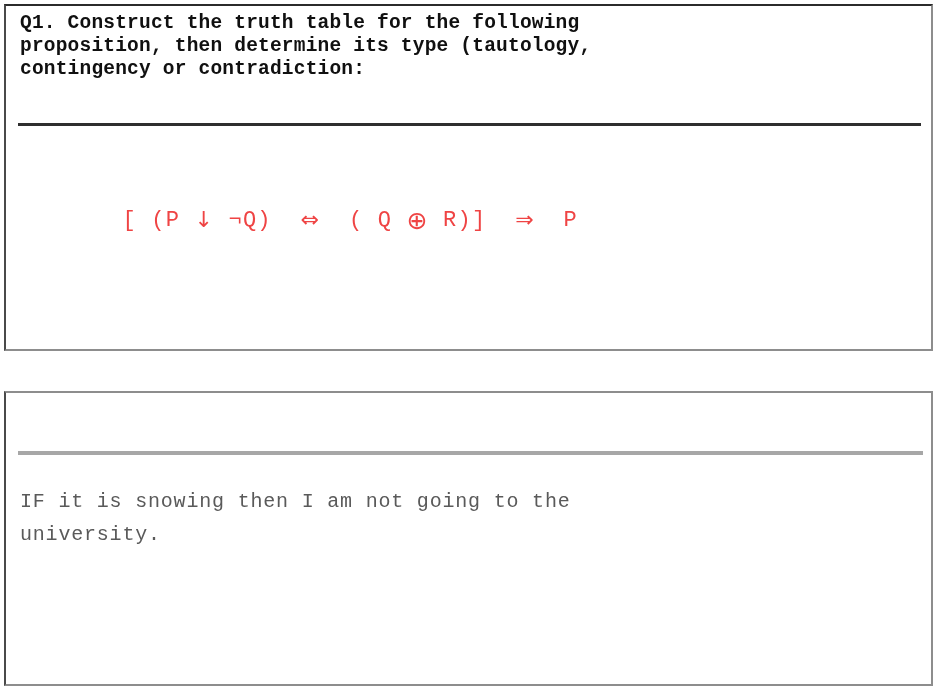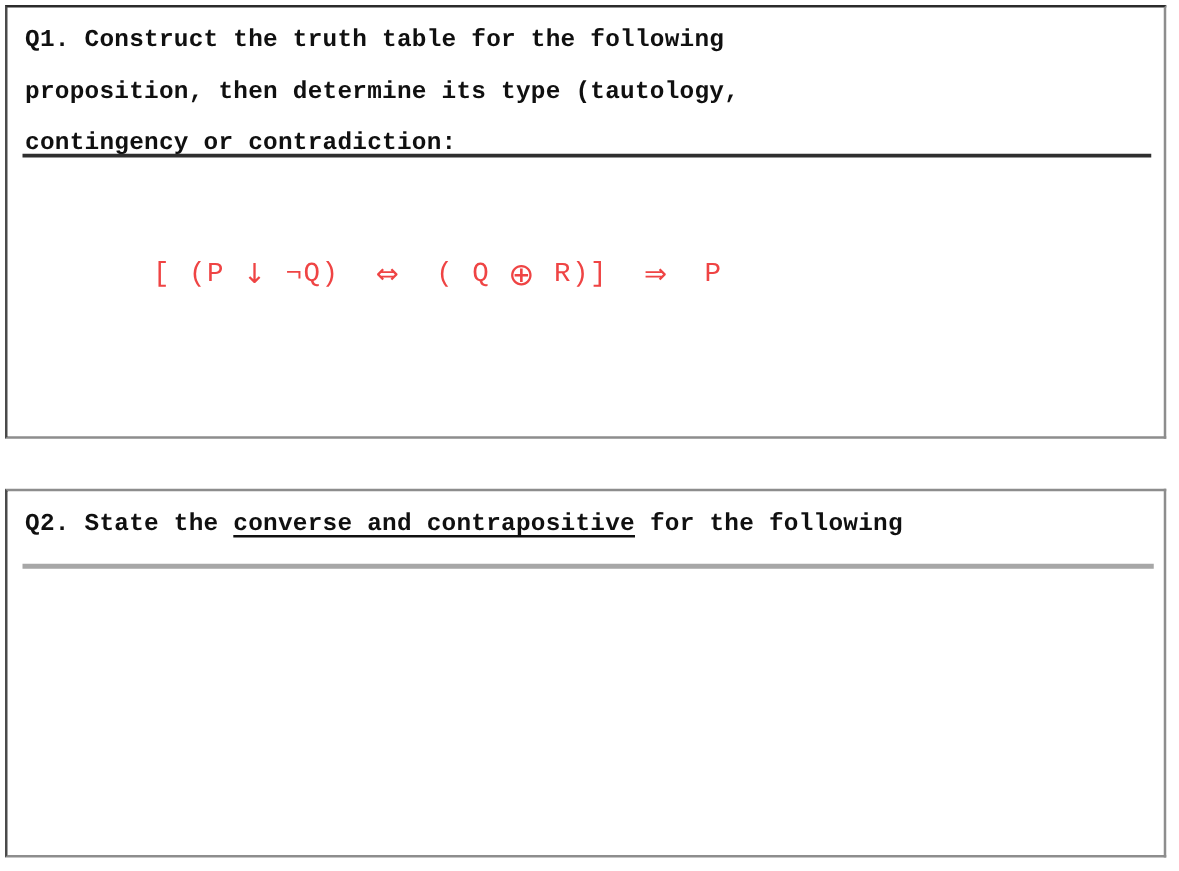--- a/index.html
+++ b/index.html
@@ -48,21 +48,21 @@
     border-top-color: #8d8d8d;
     border-left-color: #4a4a4a;
     border-right-color: #8d8d8d;
     border-bottom-color: #8d8d8d;
   }
 
   
   .prompt {
     font-weight: bold;
     font-size: 19.5px;
-    line-height: 41px;
+    line-height: 23px;
     letter-spacing: 0.2px;
     white-space: pre-wrap;
     color: #101010;
   }
   .q1 .prompt {
     position: absolute;
     left: 14px;
     top: 6px;
     width: 900px;
   }
@@ -150,20 +150,21 @@
     <div class="rule q1-rule"></div>
 
     <div class="formula">
       <span>[ (P </span><span class="op">↓</span><span> ¬Q)  </span><span class="op">⇔</span><span>  ( Q </span><span class="op-xor">⊕</span><span> R)]  </span><span class="op">⇒</span><span>  P</span>
     </div>
 
   </div>
 
   <div class="qbox q2">
 
-    <div class="prompt"><span>Q2. State the </span><span class="underlined">converse and contrapositive</span><span> for the following</span></div>
 
     <div class="rule q2-rule"></div>
 
+    <div class="statement">IF it is snowing then I am not going to the
+university.</div>
 
   </div>
 
 </div>
 
 </body></html>

